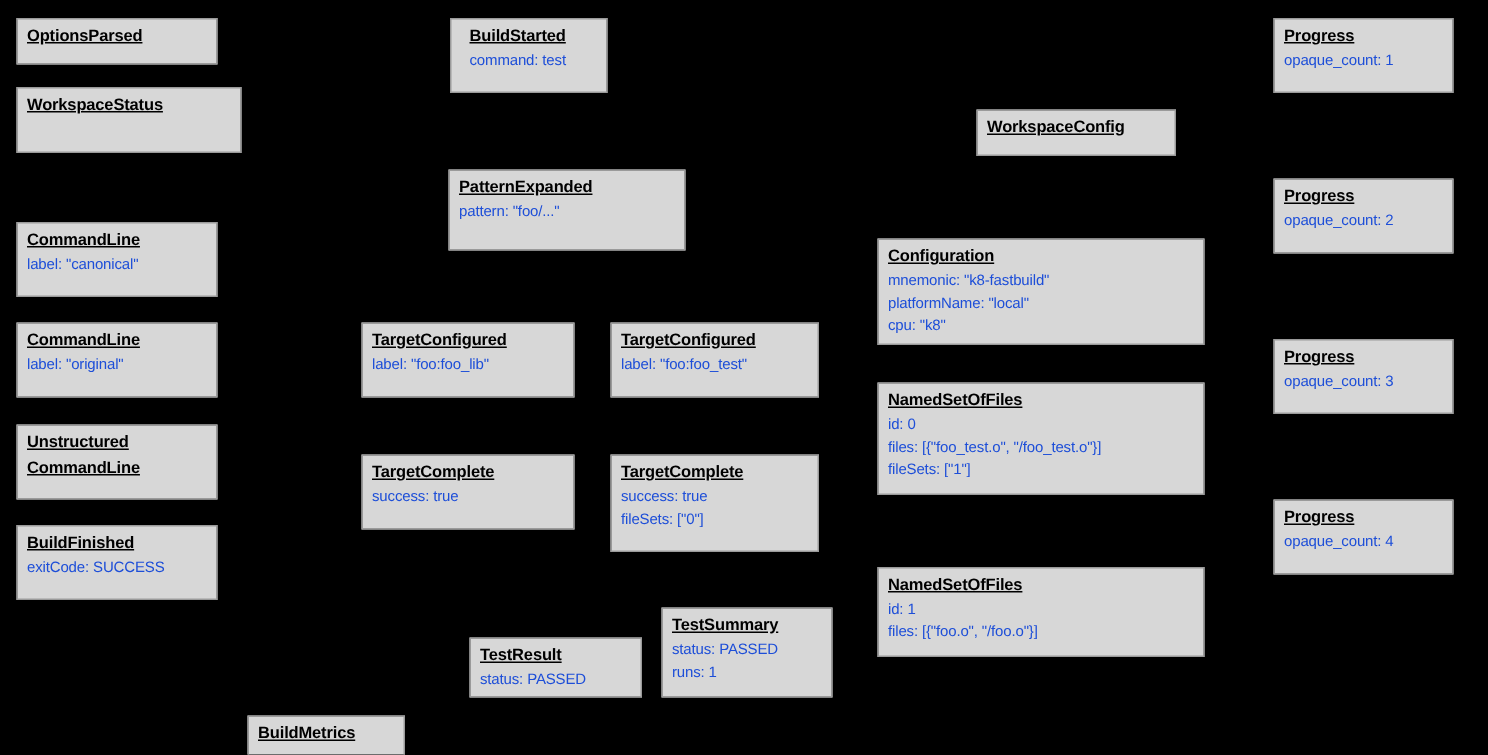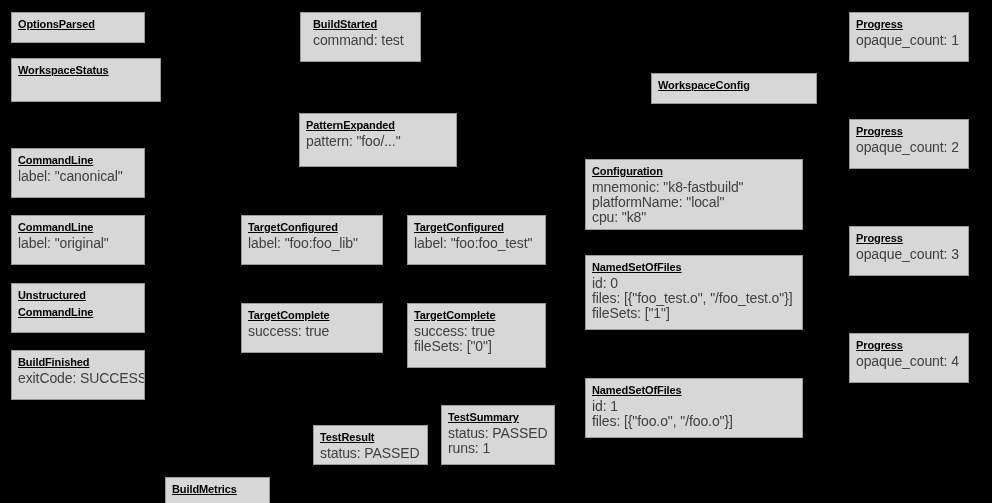--- a/index.html
+++ b/index.html
@@ -39,23 +39,23 @@
     white-space: nowrap;
     letter-spacing: -0.1px;
   }
   .node-title.two-line {
     white-space: normal;
   }
   .node-fields {
     margin-top: 0px;
   }
   .node-field {
-    font-size: 14px;
+    font-size: 10px;
     font-weight: normal;
-    color: #404040;
+    color: #1d4ed8;
     line-height: 15px;
     white-space: nowrap;
     letter-spacing: -0.1px;
   }
 </style>
 </head>
 <body>
 
 <div id="graph-canvas" style="background: rgb(0, 0, 0);">
     <div class="node" style="left: 11px; top: 12px; width: 134px; height: 31px; background: rgb(215, 215, 215); border-color: rgb(154, 154, 154);">
@@ -81,21 +81,21 @@
     </div>
     <div class="node" style="left: 11px; top: 350px; width: 134px; height: 50px; background: rgb(215, 215, 215); border-color: rgb(154, 154, 154);">
       <div class="node-title">BuildFinished</div>
       <div class="node-fields">
         <div class="node-field">exitCode: SUCCESS</div>
       </div>
     </div>
     <div class="node" style="left: 165px; top: 445px; width: 105px; height: 31px; background: rgb(215, 215, 215); border-color: rgb(154, 154, 154); margin-top: 32px;">
       <div class="node-title">BuildMetrics</div>
     </div>
-    <div class="node" style="left: 300px; top: 12px; width: 121px; height: 50px; background: rgb(215, 215, 215); border-color: rgb(154, 154, 154); padding-left: 12px;">
+    <div class="node" style="left: 300px; top: 12px; width: 105px; height: 50px; background: rgb(215, 215, 215); border-color: rgb(154, 154, 154); padding-left: 12px;">
       <div class="node-title">BuildStarted</div>
       <div class="node-fields">
         <div class="node-field">command: test</div>
       </div>
     </div>
     <div class="node" style="left: 299px; top: 113px; width: 158px; height: 54px; background: rgb(215, 215, 215); border-color: rgb(154, 154, 154);">
       <div class="node-title">PatternExpanded</div>
       <div class="node-fields">
         <div class="node-field">pattern: "foo/..."</div>
       </div>
@@ -131,21 +131,21 @@
         <div class="node-field">status: PASSED</div>
       </div>
     </div>
     <div class="node" style="left: 441px; top: 405px; width: 114px; height: 60px; background: rgb(215, 215, 215); border-color: rgb(154, 154, 154);">
       <div class="node-title">TestSummary</div>
       <div class="node-fields">
         <div class="node-field">status: PASSED</div>
         <div class="node-field">runs: 1</div>
       </div>
     </div>
-    <div class="node" style="left: 651px; top: 73px; width: 166px; height: 31px; background: rgb(215, 215, 215); border-color: rgb(154, 154, 154);">
+    <div class="node" style="left: 651px; top: 73px; width: 133px; height: 31px; background: rgb(215, 215, 215); border-color: rgb(154, 154, 154);">
       <div class="node-title">WorkspaceConfig</div>
     </div>
     <div class="node" style="left: 585px; top: 159px; width: 218px; height: 71px; background: rgb(215, 215, 215); border-color: rgb(154, 154, 154);">
       <div class="node-title">Configuration</div>
       <div class="node-fields">
         <div class="node-field">mnemonic: "k8-fastbuild"</div>
         <div class="node-field">platformName: "local"</div>
         <div class="node-field">cpu: "k8"</div>
       </div>
     </div>

